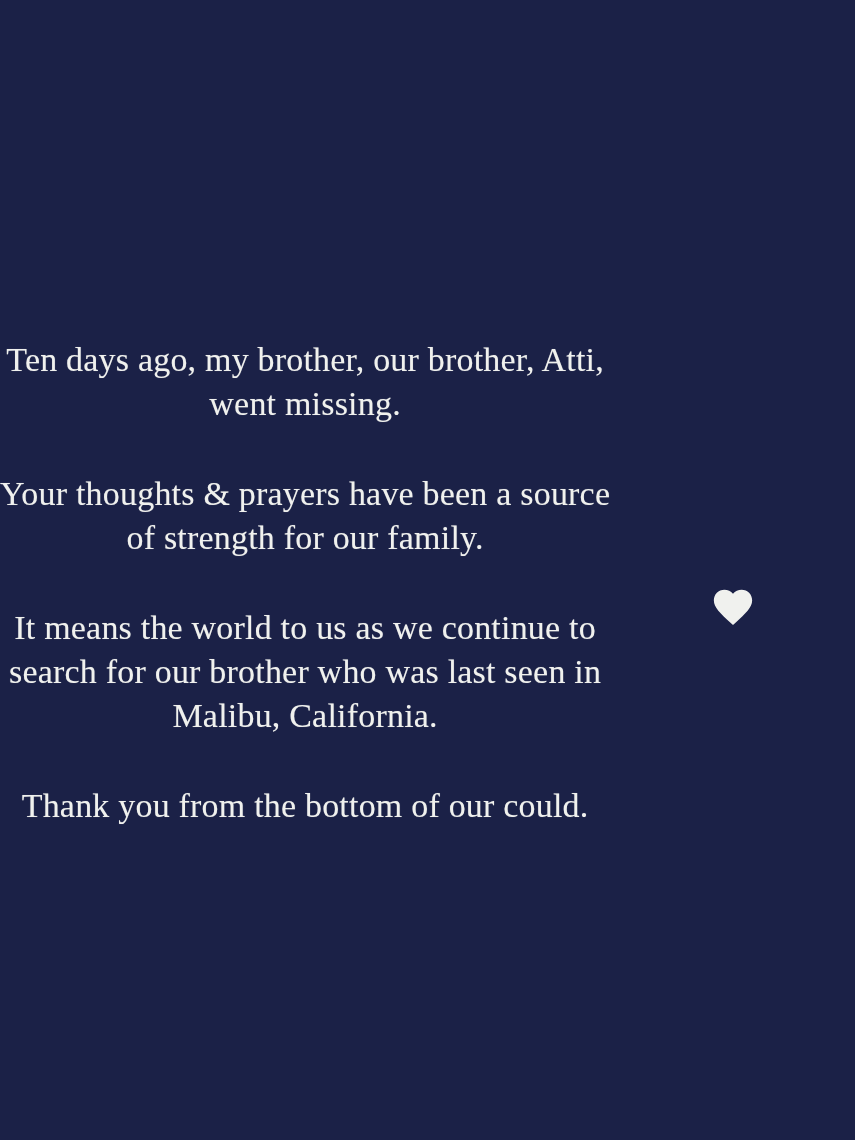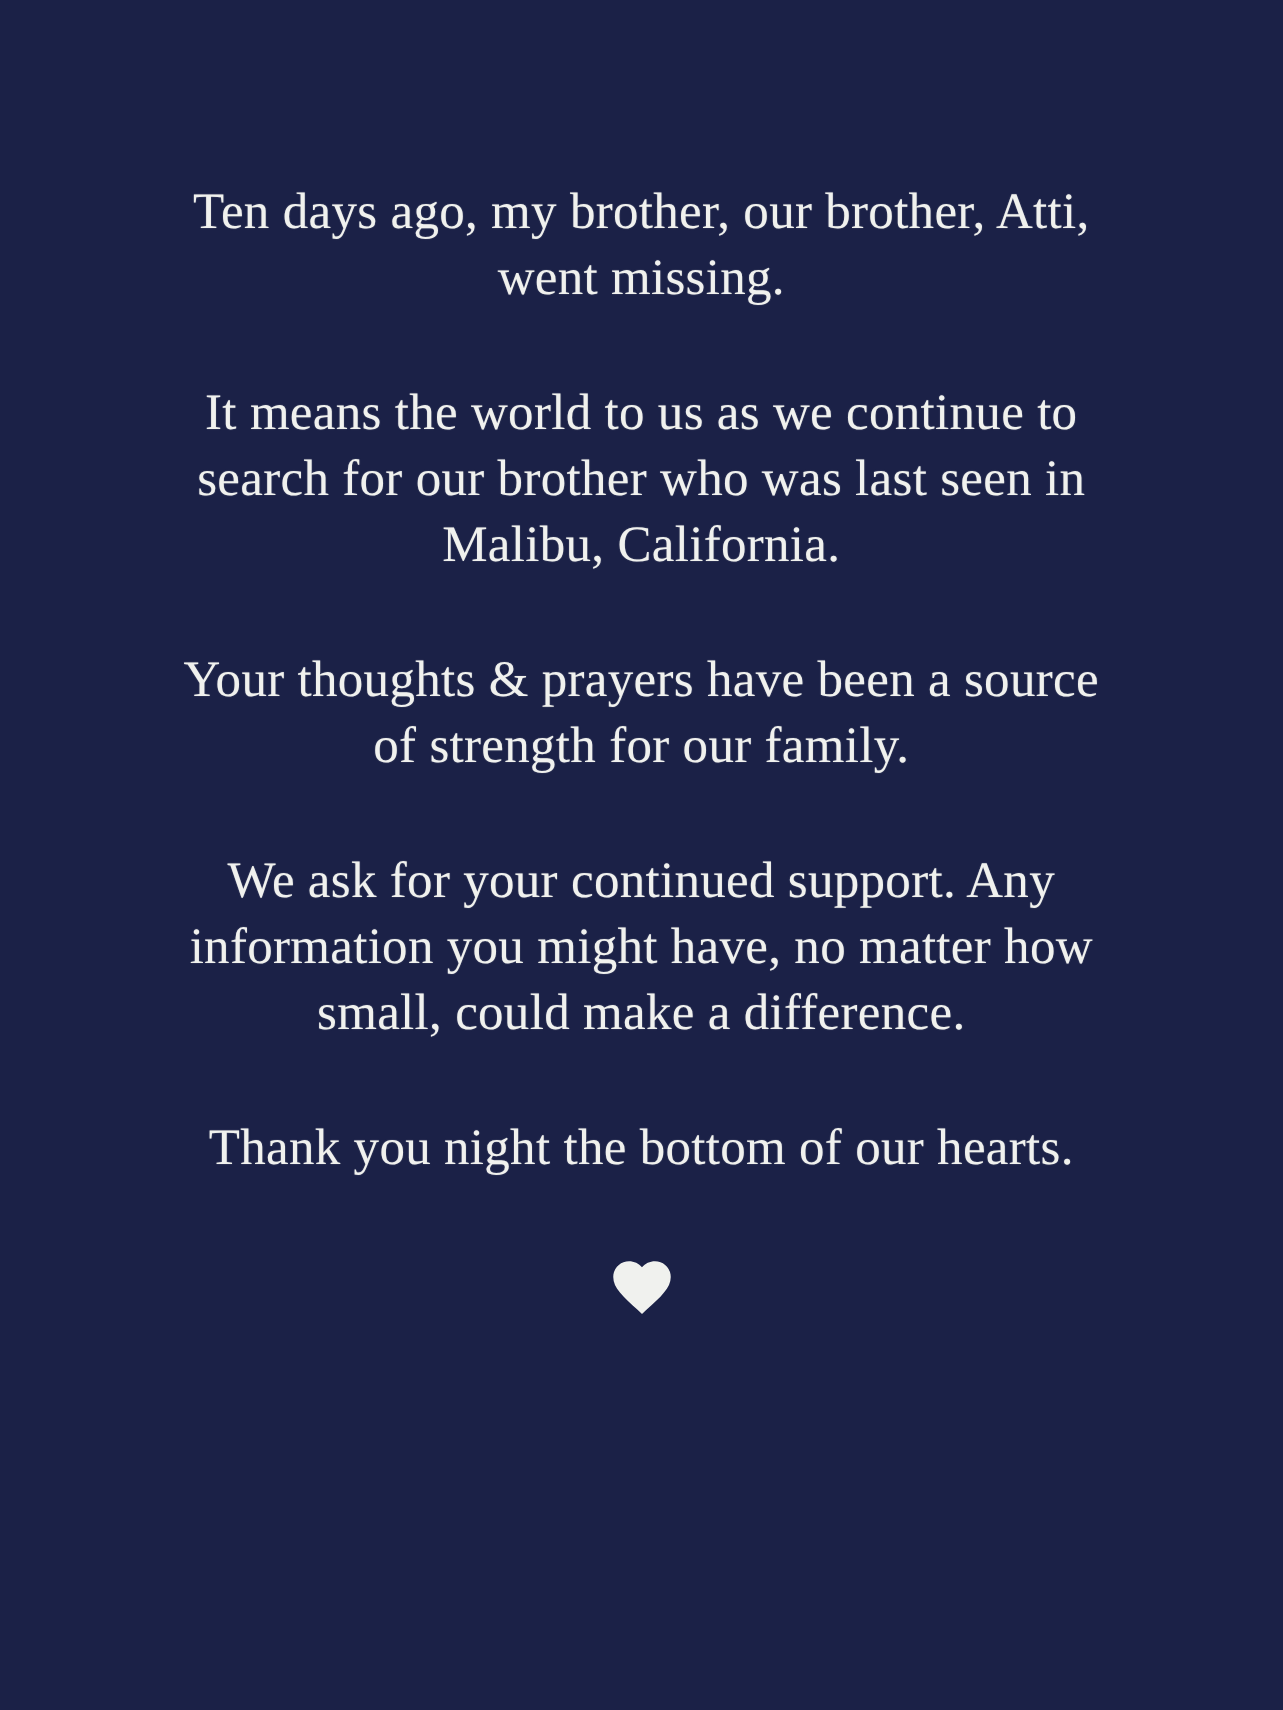--- a/index.html
+++ b/index.html
@@ -9,23 +9,22 @@
   body {
     width: 855px;
     height: 1140px;
     overflow: hidden;
     font-family: "Liberation Serif", "DejaVu Serif", serif;
   }
   .canvas {
     width: 855px;
     height: 1140px;
     box-sizing: border-box;
-    padding-top: 120px;
+    padding-top: 72px;
     display: flex;
-    flex-direction: column;
     align-items: center;
   }
   .statement {
     width: 100%;
     text-align: center;
   }
   .para {
     margin: 0 0 46px 0;
     font-size: 34px;
     line-height: 44px;
@@ -45,23 +44,22 @@
     filter: blur(0.4px);
   }
 </style>
 </head>
 <body style="background: rgb(27, 33, 71);">
 
 <div class="canvas">
   <div class="statement" style="color: rgb(240, 241, 238);">
 
   <p class="para">Ten days ago, my brother, our brother, Atti,<br>went missing.</p>
+      <p class="para">Your thoughts &amp; prayers have been a source<br>of strength for our family.</p>
       <p class="para">It means the world to us as we continue to<br>search for our brother who was last seen in<br>Malibu, California.</p>
-      <p class="para">Your thoughts &amp; prayers have been a source<br>of strength for our family.</p>
-      <p class="para">We ask for your continued support. Any<br>information you might have, no matter how<br>small, could make a difference.</p>
-      <p class="para">Thank you night the bottom of our hearts.</p>
+      <p class="para">Thank you from the bottom of our could.</p>
     </div>
   <div class="heart-wrap">
     <svg viewBox="0 0 24 24" aria-hidden="true">
       <path d="M12 21.35l-1.45-1.32C5.4 15.36 2 12.28 2 8.5 2 5.42 4.42 3 7.5 3c1.74 0 3.41.81 4.5 2.09C13.09 3.81 14.76 3 16.5 3 19.58 3 22 5.42 22 8.5c0 3.78-3.4 6.86-8.55 11.54L12 21.35z" fill="#f0f1ee"></path>
     </svg>
   </div>
 </div>
 
 </body></html>

